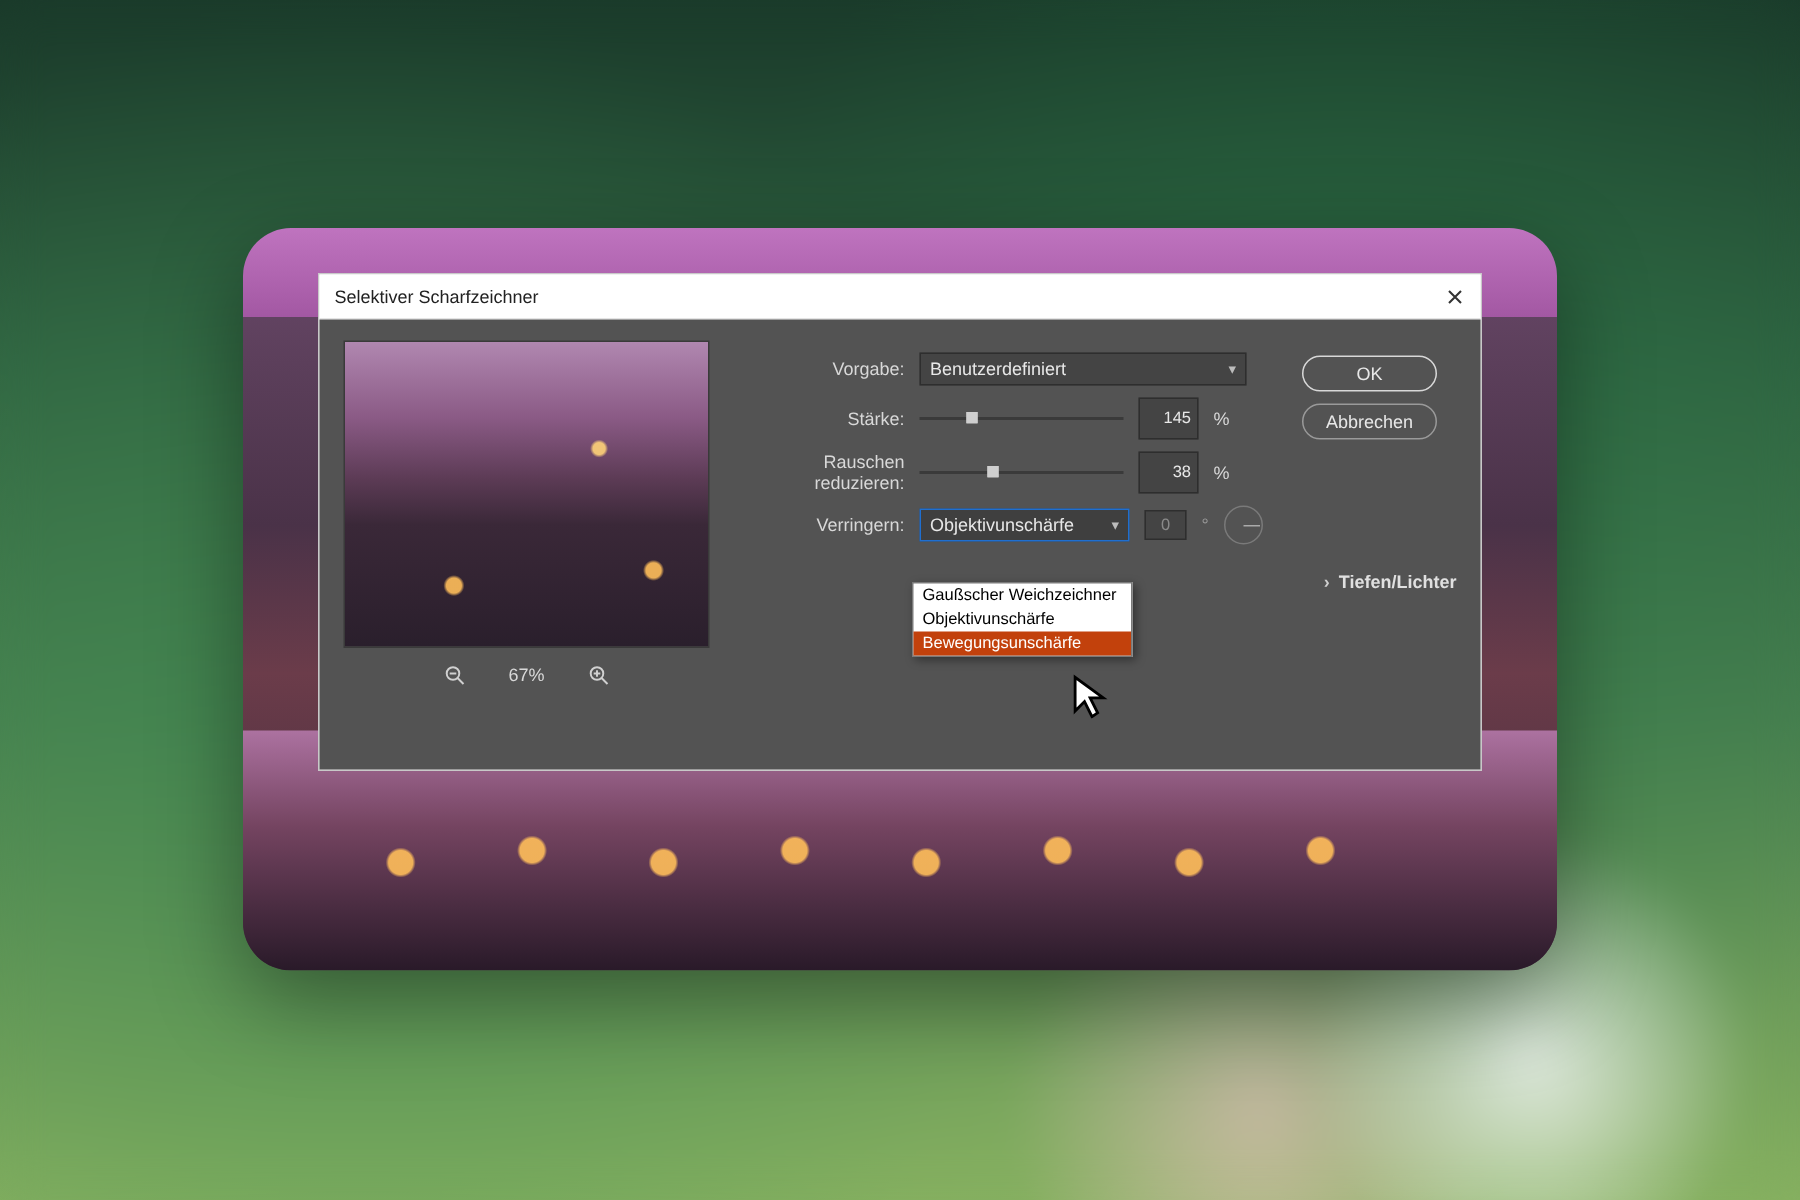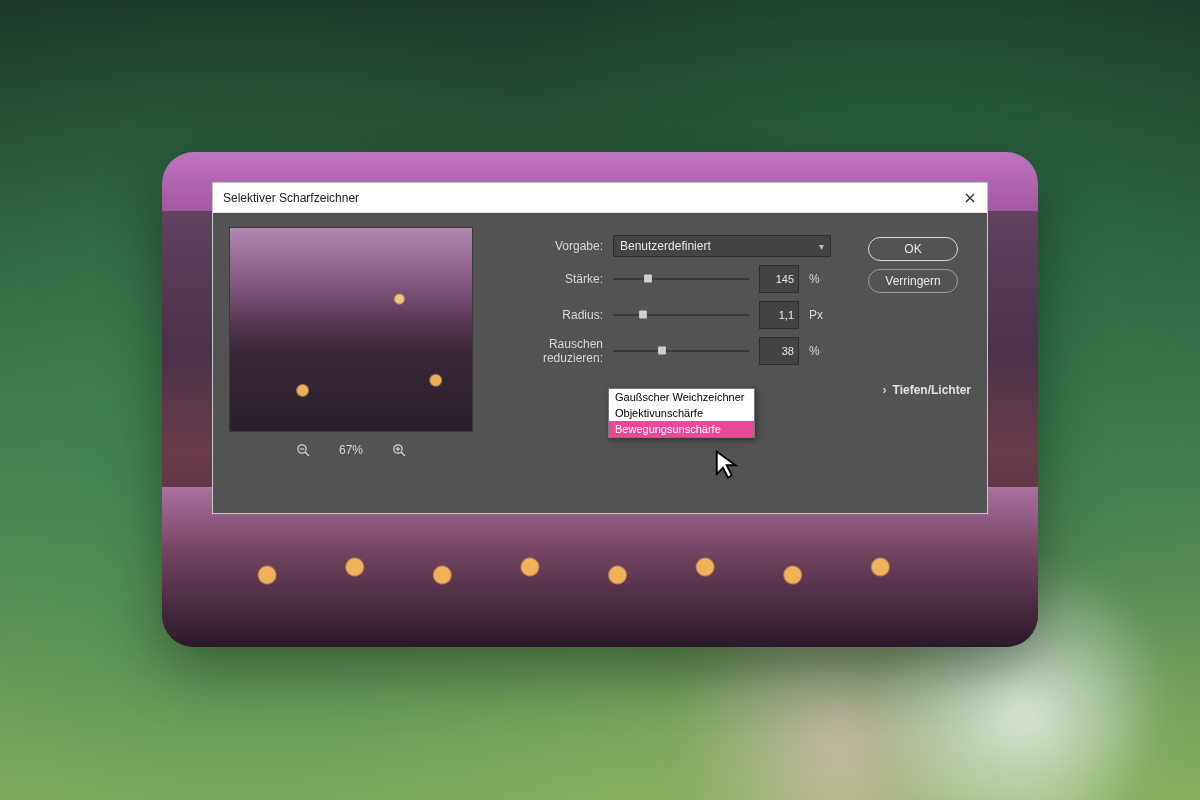--- a/index.html
+++ b/index.html
@@ -93,21 +93,21 @@
   .smallbox { width:28px; height:20px; background:#444; border:1px solid #2e2e2e; color:#8a8a8a; text-align:center; font-size:11px; display:flex; align-items:center; justify-content:center; }
   .deg { color:#9a9a9a; }
   .anglewheel { width:26px; height:26px; border:1px solid #7a7a7a; border-radius:50%; position:relative; }
   .anglewheel::after { content:""; position:absolute; left:50%; top:50%; width:11px; height:1px; background:#aaa; transform-origin:left center; }
 
   .dropdown {
     position:absolute; left:395px; top:175px; width:147px; background:#fff; color:#000;
     border:1px solid #7a7a7a; box-shadow:2px 2px 6px rgba(0,0,0,0.4); font-size:11px;
   }
   .dropdown div { padding:2px 6px; cursor:pointer; }
-  .dropdown .hl { background:#ec4899; color:#fff; }
+  .dropdown .hl { background:#c2410c; color:#fff; }
   .disc { margin-top:18px; margin-left:12px; color:#e0e0e0; font-weight:600; font-size:12px;text-align:right; }
   .disc .tri { display:inline-block; margin-right:6px; color:#cfcfcf; }
 
   .cursor { position:absolute; left:500px; top:236px; width:30px; height:30px; pointer-events:none; }
 </style>
 </head>
 <body>
 
 <div class="bg-blur"></div>
 
@@ -160,49 +160,50 @@
         <div class="row">
           <span class="lbl">Stärke:</span>
           <div class="slider">
             <div class="track"></div>
               <div class="thumb" style="left:26%"></div>
           </div>
           <input class="valbox" value="145" style="">
           <span class="unit">%</span>
         </div>
 
-        <div class="row">
-          <span class="lbl">Radius:</span>
-          <div class="slider">
-            <div class="track"></div>
-              <div class="thumb" style="left:22%"></div>
-          </div>
-          <input class="valbox" value="1,1" style="">
-          <span class="unit">Px</span>
-        </div>
 
         <div class="row">
           <span class="lbl">Rauschen reduzieren:</span>
           <div class="slider">
             <div class="track"></div>
               <div class="thumb" style="left:36%"></div>
           </div>
           <input class="valbox" value="38" style="">
           <span class="unit">%</span>
         </div>
 
+        <div class="row">
+          <span class="lbl">Verringern:</span>
+          <div class="reduce-sel">
+            <span>Objektivunschärfe</span>
+            <span class="caret">▾</span>
+          </div>
+          <div class="smallbox">0</div>
+          <span class="deg">°</span>
+          <div class="anglewheel"></div>
+        </div>
 
         <div class="disc">
           <span class="tri">›</span><span>Tiefen/Lichter</span>
         </div>
       </div>
 
       <div class="btncol">
         <div class="btn primary">OK</div>
-        <div class="btn">Verringern</div>
+        <div class="btn">Abbrechen</div>
       </div>
 
       <div class="dropdown">
         <div>Gaußscher Weichzeichner</div>
         <div>Objektivunschärfe</div>
         <div class="hl">Bewegungsunschärfe</div>
       </div>
 
       <svg class="cursor" viewBox="0 0 24 24">
         <path d="M3 2 L3 20 L8 15 L12 23 L15 21 L11 13 L18 13 Z" fill="#fff" stroke="#000" stroke-width="1.5"></path>

